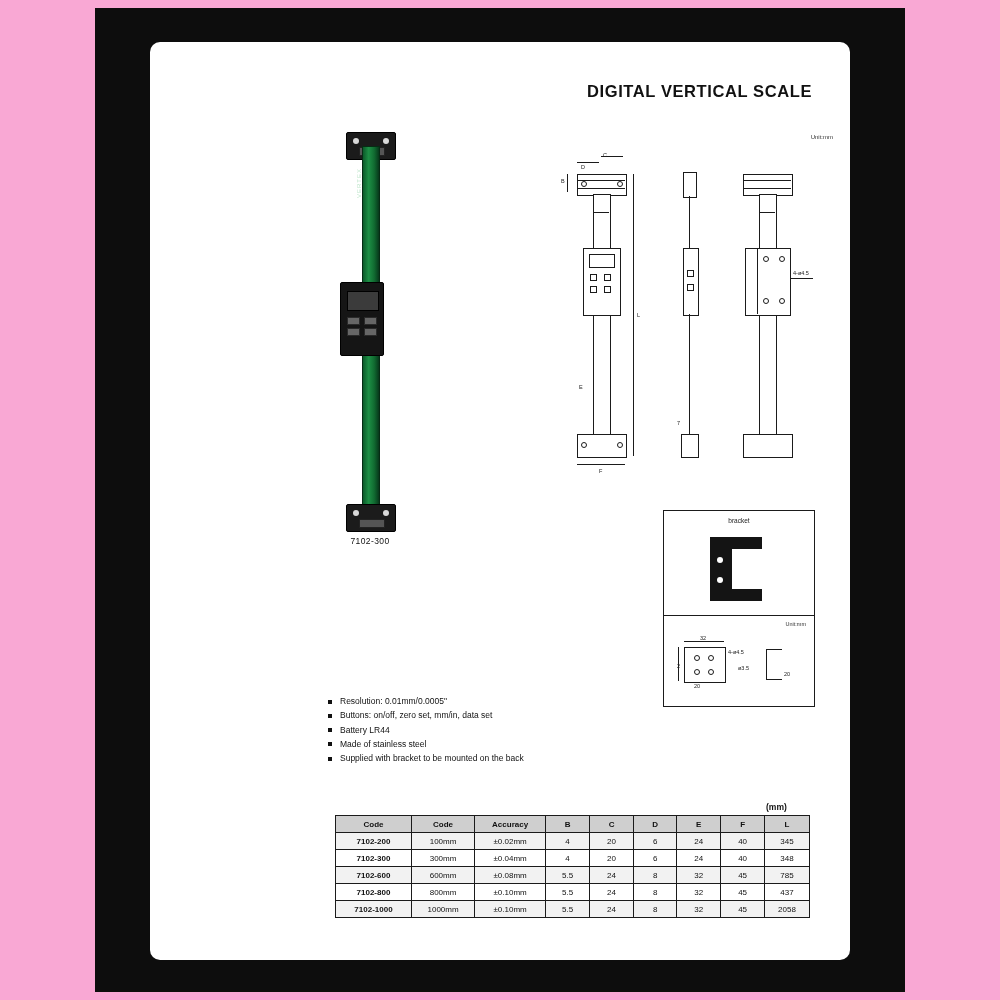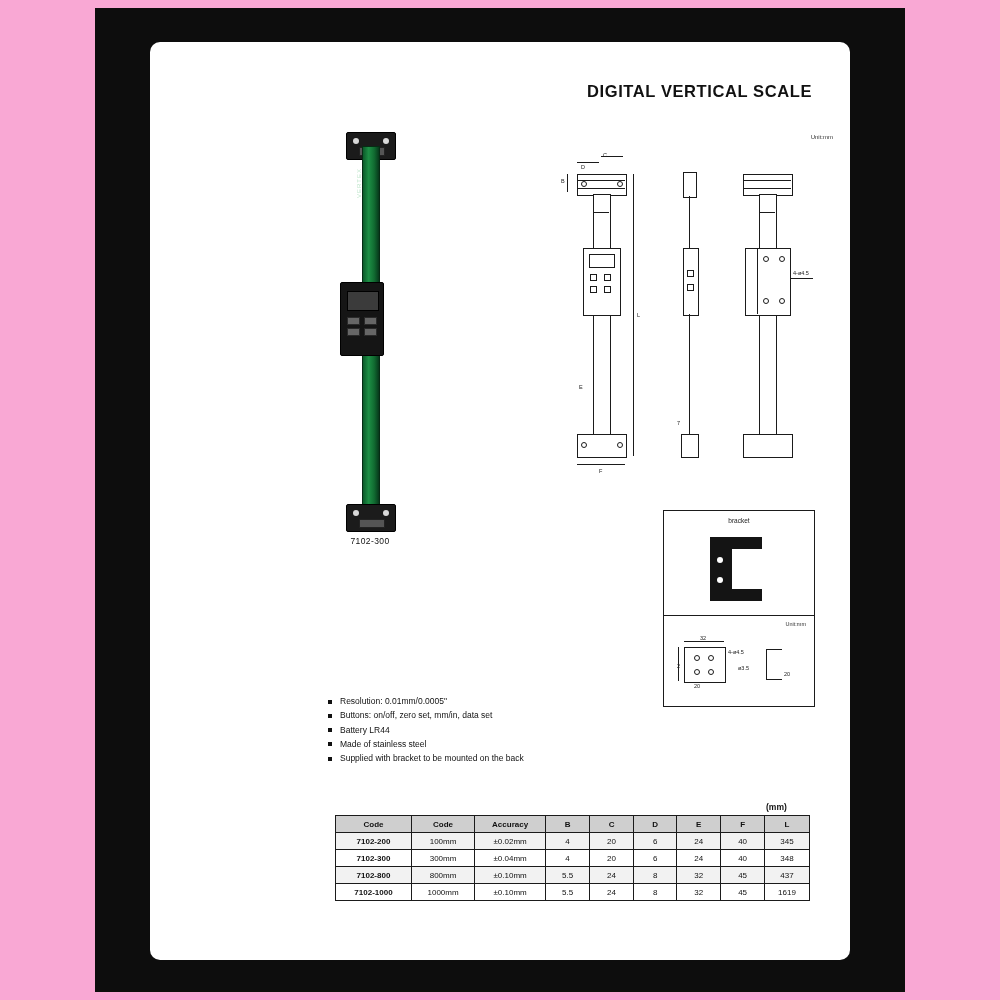--- a/index.html
+++ b/index.html
@@ -348,38 +348,49 @@
           <td>300mm</td>
           <td>±0.04mm</td>
           <td>4</td>
           <td>20</td>
           <td>6</td>
           <td>24</td>
           <td>40</td>
           <td>348</td>
         </tr>
         <tr>
+          <td class="code">7102-600</td>
+          <td>600mm</td>
+          <td>±0.08mm</td>
+          <td>5.5</td>
+          <td>24</td>
+          <td>8</td>
+          <td>32</td>
+          <td>45</td>
+          <td>785</td>
+        </tr>
+        <tr>
           <td class="code">7102-800</td>
           <td>800mm</td>
           <td>±0.10mm</td>
           <td>5.5</td>
           <td>24</td>
           <td>8</td>
           <td>32</td>
           <td>45</td>
           <td>437</td>
         </tr>
         <tr>
           <td class="code">7102-1000</td>
           <td>1000mm</td>
           <td>±0.10mm</td>
           <td>5.5</td>
           <td>24</td>
           <td>8</td>
           <td>32</td>
           <td>45</td>
-          <td>1619</td>
+          <td>2058</td>
         </tr>
       </tbody>
     </table>
 
   </div>
 </div>
 
 </body></html>

